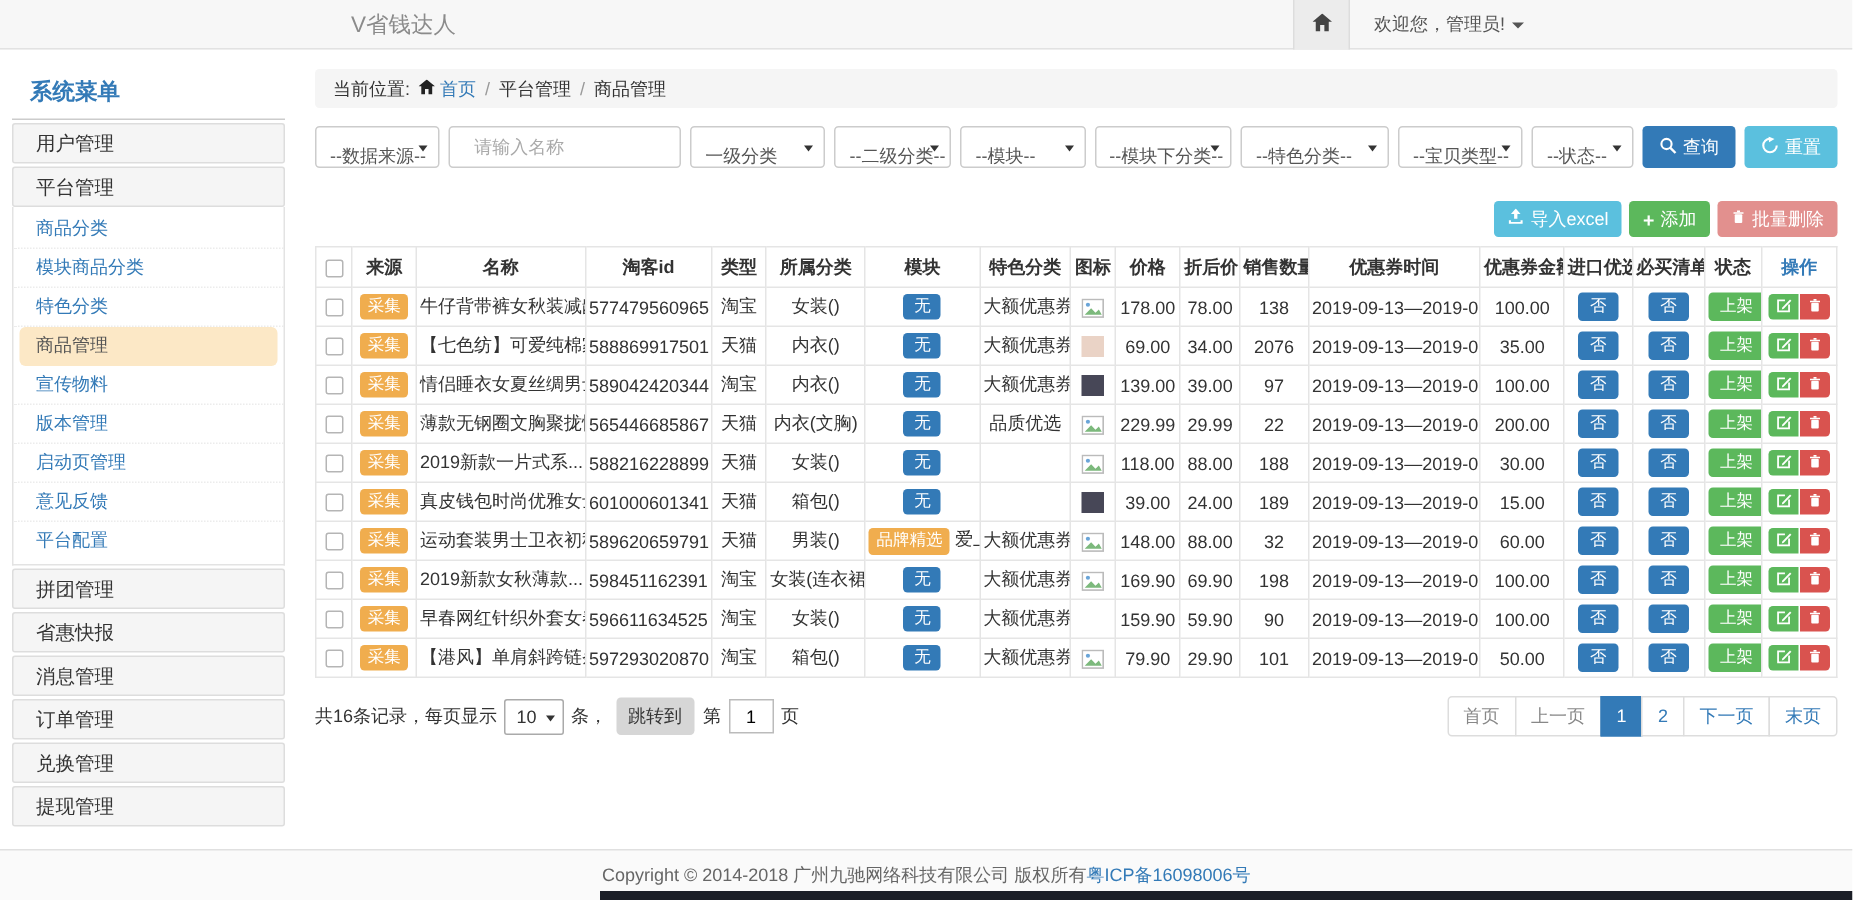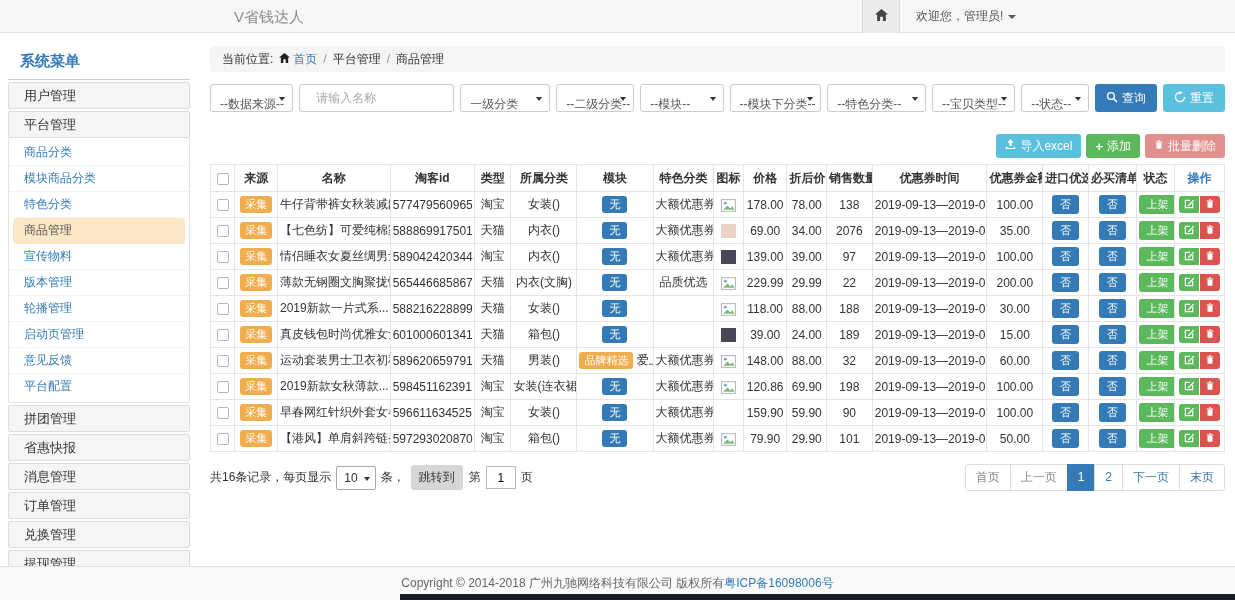--- a/index.html
+++ b/index.html
@@ -125,21 +125,20 @@
     <div id="sidebar-items">
         <div class="nav-section">用户管理</div>
         <div class="nav-section">平台管理</div>
         <div class="submenu">
           <div class="nav-sub">商品分类</div>
           <div class="nav-sub">模块商品分类</div>
           <div class="nav-sub">特色分类</div>
           <div class="nav-sub active">商品管理</div>
           <div class="nav-sub">宣传物料</div>
           <div class="nav-sub">版本管理</div>
-          <div class="nav-sub">轮播管理</div>
           <div class="nav-sub">启动页管理</div>
           <div class="nav-sub">意见反馈</div>
           <div class="nav-sub">平台配置</div>
         </div>
         <div class="nav-section">拼团管理</div>
         <div class="nav-section">省惠快报</div>
         <div class="nav-section">消息管理</div>
         <div class="nav-section">订单管理</div>
         <div class="nav-section">兑换管理</div>
         <div class="nav-section">提现管理</div>
@@ -540,21 +539,21 @@
             <td>598451162391</td>
             <td>淘宝</td>
             <td>女装(连衣裙)</td>
             <td><span class="badge b-blue">无</span></td>
             <td>大额优惠券</td>
             <td class="icon-cell"><span><svg width="15" height="13" viewBox="0 0 14 12">
                   <rect x="0.5" y="0.5" width="13" height="11" fill="#fff" stroke="#bbb"></rect>
                   <circle cx="4" cy="3.8" r="1.3" fill="#6aa5d8"></circle>
                   <path d="M2 10 L6 6 L8.7 8.8 L10.8 6.8 L12.6 10 Z" fill="#7cb97c"></path>
                 </svg></span></td>
-            <td>120.86</td>
+            <td>169.90</td>
             <td>69.90</td>
             <td>198</td>
             <td>2019-09-13—2019-09-17</td>
             <td>100.00</td>
             <td><span class="tbtn t-blue">否</span></td>
             <td><span class="tbtn t-blue">否</span></td>
             <td><span class="tbtn t-green">上架</span></td>
             <td><span class="ops">
                 <span class="op op-edit">
                   <span><svg width="11" height="11" viewBox="0 0 12 12">

